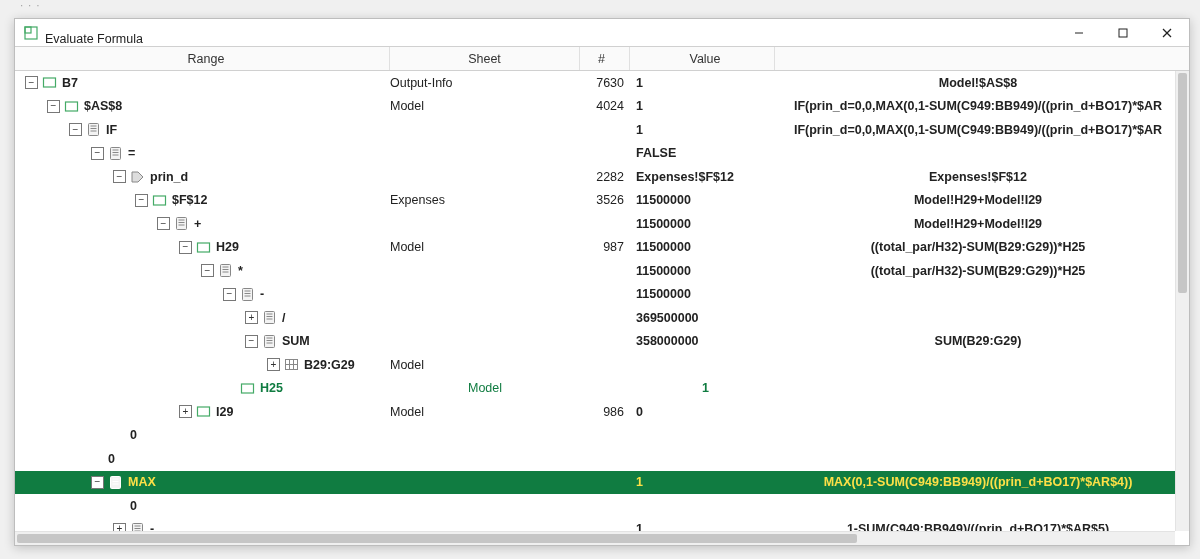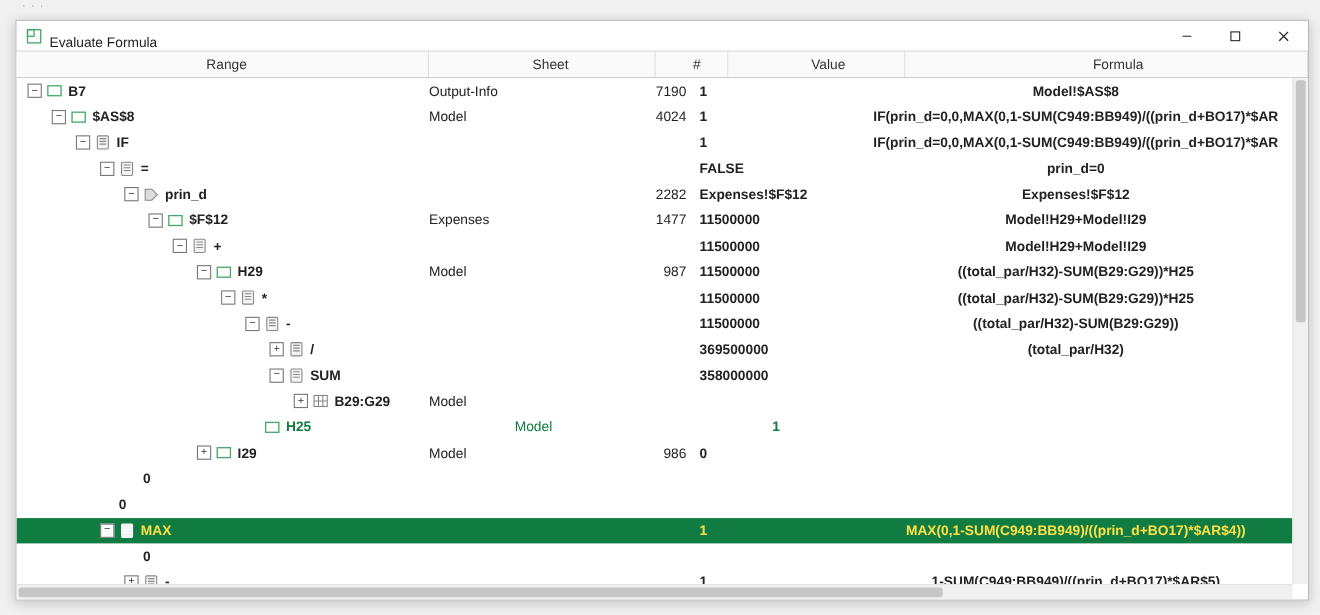--- a/index.html
+++ b/index.html
@@ -4,21 +4,21 @@
 <style>
   * { box-sizing: border-box; margin: 0; padding: 0; }
   body { font-family: "Segoe UI", Tahoma, sans-serif; font-size: 12.5px; color: #222; background: #f0f0f0; width: 1200px; height: 559px; overflow: hidden; position: relative; }
   .window { position: absolute; left: 14px; top: 18px; width: 1176px; height: 528px; background: #fff; border: 1px solid #bdbdbd; box-shadow: 0 2px 10px rgba(0,0,0,0.2); display: flex; flex-direction: column; }
   .titlebar { height: 28px; display: flex; align-items: center; border-bottom: 1px solid #d0d0d0; }
   .titlebar .icon { width: 16px; height: 16px; margin: 0 6px 0 8px; }
   .titlebar .title { flex: 0 0 auto; font-size: 12.5px; margin-top: 12px; }
   .titlebar .spacer { flex: 1; }
   .winbtn { width: 44px; height: 28px; display: flex; align-items: center; justify-content: center; color: #222; }
   .winbtn svg { width: 10px; height: 10px; }
-  .headerrow { height: 24px; display: flex; align-items: center; border-bottom: 1px solid #d0d0d0; background: #fafafa; font-size: 12.5px; color: #333; gap: 16px; }
+  .headerrow { height: 24px; display: flex; align-items: center; border-bottom: 1px solid #d0d0d0; background: #fafafa; font-size: 12.5px; color: #333; }
   .col-range { flex: 0 0 375px; padding-left: 8px; }
   .col-sheet { flex: 0 0 190px; }
   .col-hash  { flex: 0 0 50px; text-align: right; padding-right: 6px; }
   .col-value { flex: 0 0 145px; padding-left: 6px; }
   .col-formula { flex: 1; padding-left: 6px; }
   .headerrow .hcell { border-right: 1px solid #e0e0e0; height: 100%; display: flex; align-items: center; justify-content: center; }
   .body { flex: 1; overflow: hidden; position: relative; }
   .rows { position: absolute; inset: 0 14px 14px 0; overflow: hidden; }
   .row { height: 23.5px; display: flex; align-items: center; white-space: nowrap; }
   .row.sel { background: #107c41; color: #fff; }
@@ -75,38 +75,37 @@
           <line x1="9" y1="1" x2="1" y2="9" stroke="#222" stroke-width="1.2"></line>
         </svg>
       </div>
   </div>
 
   <div class="headerrow">
     <div class="hcell col-range">Range</div>
     <div class="hcell col-sheet">Sheet</div>
     <div class="hcell col-hash">#</div>
     <div class="hcell col-value">Value</div>
-    <div class="hcell col-formula">Formula</div>
   </div>
 
   <div class="body">
     <div class="rows" id="rows">
         <div class="row">
           <div class="range-wrap">
             <span style="display: inline-block; width: 10px;"></span>
             <span class="toggle">−</span>
             <span class="nodeicon">
               <svg viewBox="0 0 15 15">
                 <rect x="1.5" y="3" width="12" height="9" class="ic-cell"></rect>
               </svg>
             </span>
             <span class="range">B7</span>
           </div>
           <div class="sheet">Output-Info</div>
-          <div class="hash">7190</div>
+          <div class="hash">7630</div>
           <div class="value">1</div>
           <div class="formula">Model!$AS$8</div>
         </div>
         <div class="row">
           <div class="range-wrap">
             <span style="display: inline-block; width: 10px;"></span>
             <span class="indent"></span>
             <span class="toggle">−</span>
             <span class="nodeicon">
               <svg viewBox="0 0 15 15">
@@ -154,21 +153,20 @@
                 <line x1="4.5" y1="4" x2="10.5" y2="4" stroke="#888"></line>
                 <line x1="4.5" y1="6.5" x2="10.5" y2="6.5" stroke="#888"></line>
                 <line x1="4.5" y1="9" x2="10.5" y2="9" stroke="#888"></line>
               </svg>
             </span>
             <span class="range">=</span>
           </div>
           <div class="sheet"></div>
           <div class="hash"></div>
           <div class="value">FALSE</div>
-          <div class="formula">prin_d=0</div>
         </div>
         <div class="row">
           <div class="range-wrap">
             <span style="display: inline-block; width: 10px;"></span>
             <span class="indent"></span>
             <span class="indent"></span>
             <span class="indent"></span>
             <span class="indent"></span>
             <span class="toggle">−</span>
             <span class="nodeicon">
@@ -193,21 +191,21 @@
             <span class="indent"></span>
             <span class="toggle">−</span>
             <span class="nodeicon">
               <svg viewBox="0 0 15 15">
                 <rect x="1.5" y="3" width="12" height="9" class="ic-cell"></rect>
               </svg>
             </span>
             <span class="range">$F$12</span>
           </div>
           <div class="sheet">Expenses</div>
-          <div class="hash">1477</div>
+          <div class="hash">3526</div>
           <div class="value">11500000</div>
           <div class="formula">Model!H29+Model!I29</div>
         </div>
         <div class="row">
           <div class="range-wrap">
             <span style="display: inline-block; width: 10px;"></span>
             <span class="indent"></span>
             <span class="indent"></span>
             <span class="indent"></span>
             <span class="indent"></span>
@@ -298,21 +296,20 @@
                 <line x1="4.5" y1="4" x2="10.5" y2="4" stroke="#888"></line>
                 <line x1="4.5" y1="6.5" x2="10.5" y2="6.5" stroke="#888"></line>
                 <line x1="4.5" y1="9" x2="10.5" y2="9" stroke="#888"></line>
               </svg>
             </span>
             <span class="range">-</span>
           </div>
           <div class="sheet"></div>
           <div class="hash"></div>
           <div class="value">11500000</div>
-          <div class="formula">((total_par/H32)-SUM(B29:G29))</div>
         </div>
         <div class="row">
           <div class="range-wrap">
             <span style="display: inline-block; width: 10px;"></span>
             <span class="indent"></span>
             <span class="indent"></span>
             <span class="indent"></span>
             <span class="indent"></span>
             <span class="indent"></span>
             <span class="indent"></span>
@@ -327,21 +324,20 @@
                 <line x1="4.5" y1="4" x2="10.5" y2="4" stroke="#888"></line>
                 <line x1="4.5" y1="6.5" x2="10.5" y2="6.5" stroke="#888"></line>
                 <line x1="4.5" y1="9" x2="10.5" y2="9" stroke="#888"></line>
               </svg>
             </span>
             <span class="range">/</span>
           </div>
           <div class="sheet"></div>
           <div class="hash"></div>
           <div class="value">369500000</div>
-          <div class="formula">(total_par/H32)</div>
         </div>
         <div class="row">
           <div class="range-wrap">
             <span style="display: inline-block; width: 10px;"></span>
             <span class="indent"></span>
             <span class="indent"></span>
             <span class="indent"></span>
             <span class="indent"></span>
             <span class="indent"></span>
             <span class="indent"></span>
@@ -356,20 +352,21 @@
                 <line x1="4.5" y1="4" x2="10.5" y2="4" stroke="#888"></line>
                 <line x1="4.5" y1="6.5" x2="10.5" y2="6.5" stroke="#888"></line>
                 <line x1="4.5" y1="9" x2="10.5" y2="9" stroke="#888"></line>
               </svg>
             </span>
             <span class="range">SUM</span>
           </div>
           <div class="sheet"></div>
           <div class="hash"></div>
           <div class="value">358000000</div>
+          <div class="formula">SUM(B29:G29)</div>
         </div>
         <div class="row">
           <div class="range-wrap">
             <span style="display: inline-block; width: 10px;"></span>
             <span class="indent"></span>
             <span class="indent"></span>
             <span class="indent"></span>
             <span class="indent"></span>
             <span class="indent"></span>
             <span class="indent"></span>

